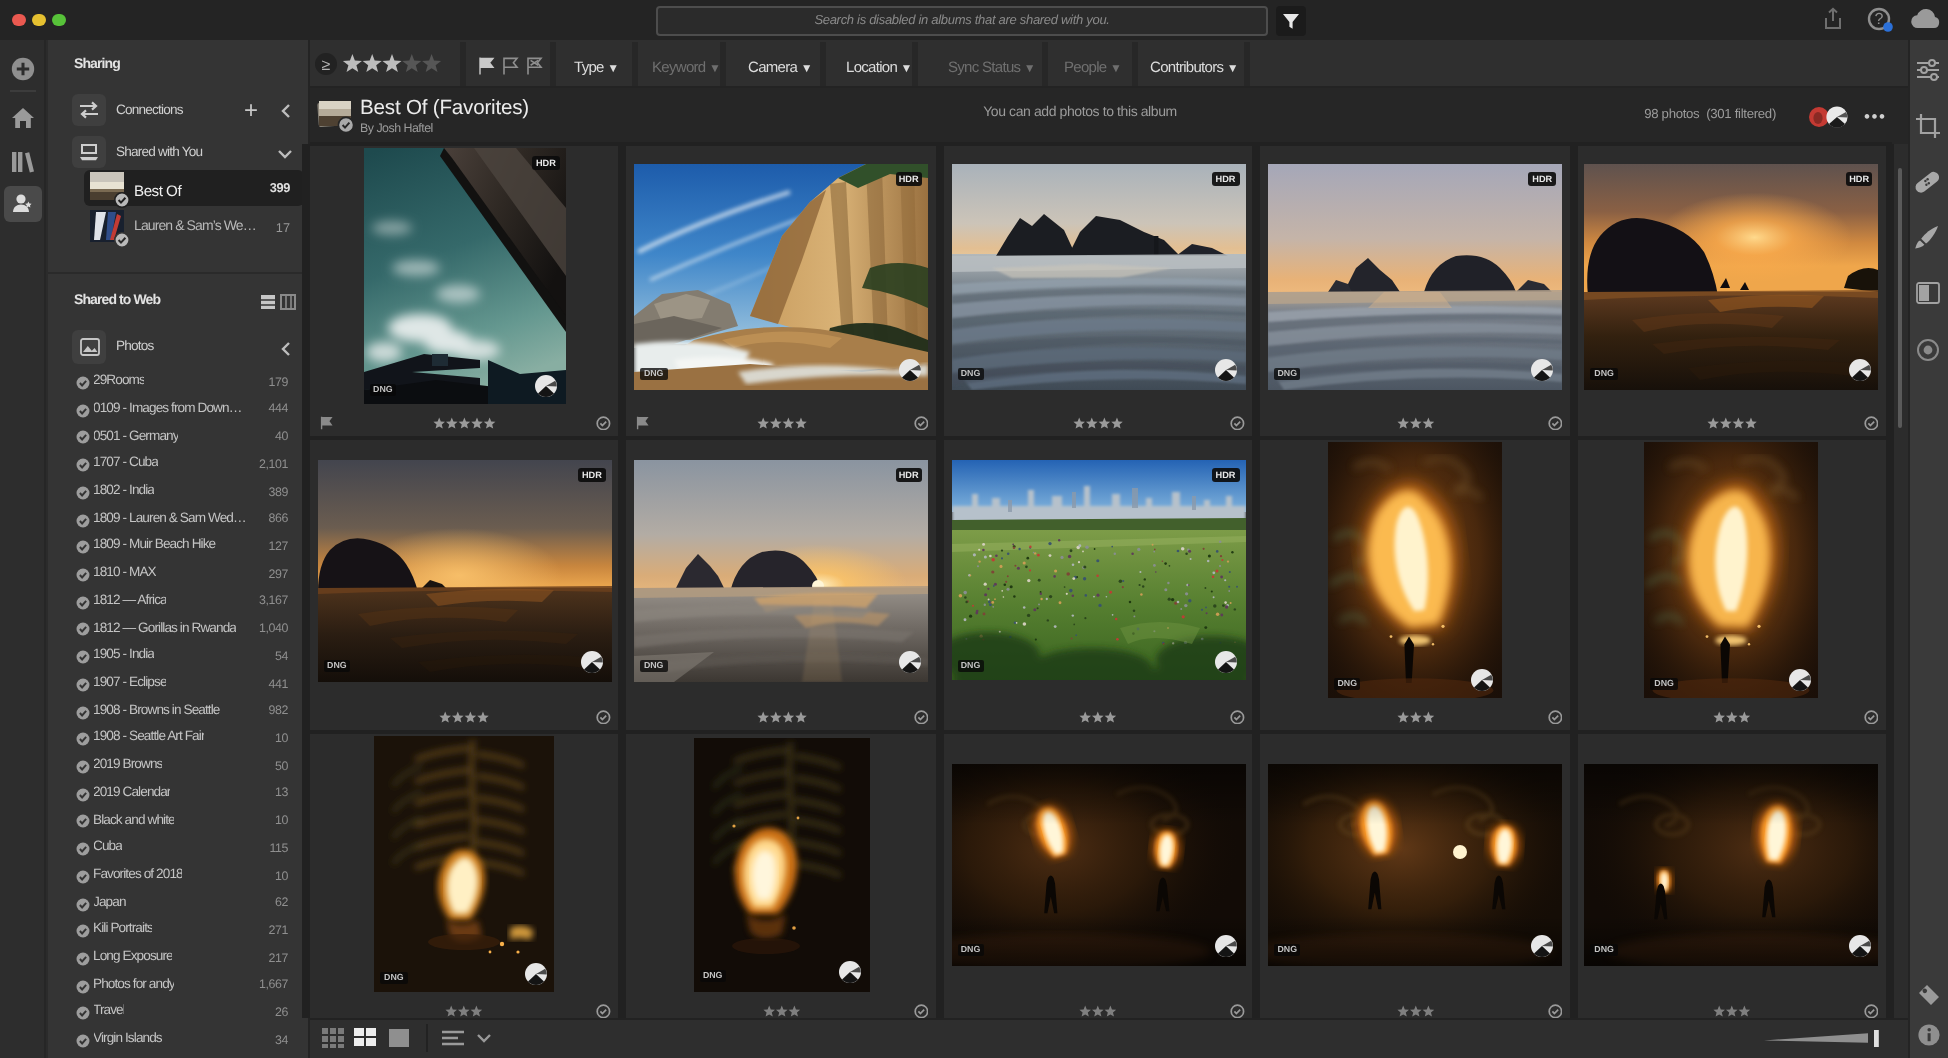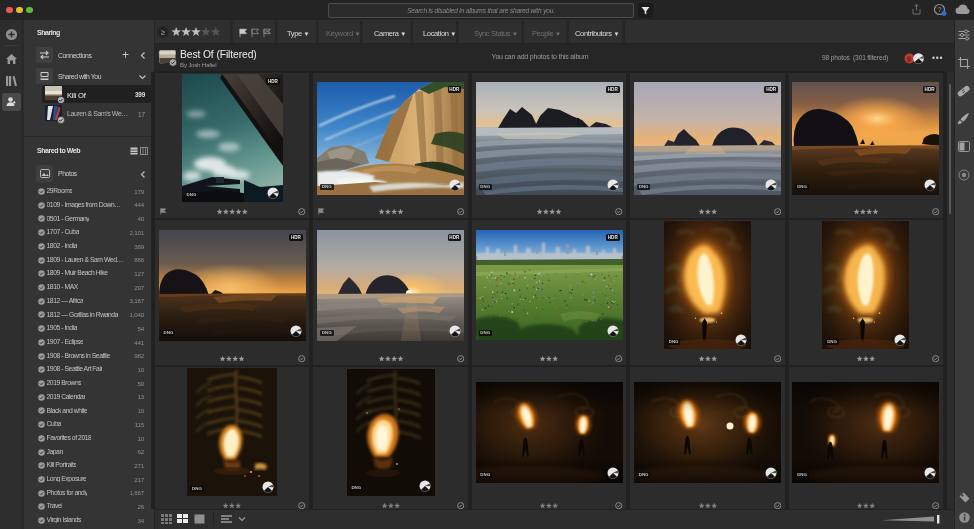--- a/index.html
+++ b/index.html
@@ -82,21 +82,21 @@
 <svg class="abs" style="left:45px;top:86px;" width="17" height="14" viewBox="0 0 17 14">
 <rect width="17" height="14" fill="#7a6a52"></rect>
       <rect y="0" width="17" height="5" fill="#c9c4ba"></rect>
       <rect y="5" width="17" height="3.5" fill="#e8e2d2"></rect>
       <rect y="10" width="17" height="4" fill="#4a3e30"></rect>
     </svg>
 <svg class="abs" style="left:57px;top:96px;" width="8" height="8" viewBox="0 0 8 8">
       <circle cx="4" cy="4" r="3.6" fill="#b9b9b9" stroke="#202020" stroke-width="0.8"></circle>
       <path d="M2.3 4l1.2 1.3 2.2-2.4" stroke="#202020" stroke-width="1" fill="none"></path>
     </svg>
-<div class="abs" style="left:67px;top:90.5px;font-size:7.6px;letter-spacing:-0.25px;color:#efefef;">Kili Of</div>
+<div class="abs" style="left:67px;top:90.5px;font-size:7.6px;letter-spacing:-0.25px;color:#efefef;">Best Of</div>
 <div class="abs" style="left:128px;top:91px;width:17px;text-align:right;font-size:6.4px;letter-spacing:-0.2px;font-weight:bold;color:#e0e0e0;">399</div>
 <svg class="abs" style="left:45px;top:105px;" width="17" height="16" viewBox="0 0 17 16">
 <rect width="17" height="16" fill="#18202e"></rect>
       <path d="M3 1l5 0-3 14H2z" fill="#dfe3ea"></path>
       <path d="M9 1h4l-2.5 14H8z" fill="#2f4d8a"></path>
       <path d="M13.5 2l2 1-3.5 12h-2z" fill="#c23b35"></path>
     </svg>
 <svg class="abs" style="left:57px;top:116px;" width="8" height="8" viewBox="0 0 8 8">
       <circle cx="4" cy="4" r="3.6" fill="#b9b9b9" stroke="#343434" stroke-width="0.8"></circle>
       <path d="M2.3 4l1.2 1.3 2.2-2.4" stroke="#2a2a2a" stroke-width="1" fill="none"></path>
@@ -312,21 +312,21 @@
 <div class="abs" style="left:532px;top:28.5px;font-size:7.5px;letter-spacing:-0.35px;color:#6f6f6f;white-space:nowrap;">People <span style="font-size:6px;letter-spacing:0;">▼</span></div>
 <div class="abs" style="left:575px;top:28.5px;font-size:7.5px;letter-spacing:-0.35px;color:#dcdcdc;white-space:nowrap;">Contributors <span style="font-size:6px;letter-spacing:0;">▼</span></div>
 <svg class="abs" style="left:158px;top:48px;" width="19" height="19" viewBox="0 0 19 19">
 <rect x="1" y="3" width="16" height="12" rx="1" fill="#8a8478" transform="rotate(-4 9 9)"></rect>
 <rect x="1.5" y="2.5" width="16" height="12.5" rx="1" fill="#b5ab99"></rect>
 <rect x="1.5" y="2.5" width="16" height="4" fill="#d8d2c4"></rect>
 <rect x="1.5" y="10" width="16" height="5" fill="#4e4132"></rect>
 <circle cx="15" cy="14.5" r="3.8" fill="#a9a9a9" stroke="#262626" stroke-width="0.8"></circle>
       <path d="M13.3 14.5l1.2 1.3 2.2-2.5" stroke="#262626" stroke-width="1" fill="none"></path>
     </svg>
-<div class="abs" style="left:180px;top:48.5px;font-size:10.3px;letter-spacing:-0.1px;color:#ececec;">Best Of (Filtered)</div>
+<div class="abs" style="left:180px;top:48.5px;font-size:10.3px;letter-spacing:-0.1px;color:#ececec;">Best Of (Favorites)</div>
 <div class="abs" style="left:180px;top:61px;font-size:6.2px;letter-spacing:-0.25px;color:#9a9a9a;">By Josh Haftel</div>
 <div class="abs" style="left:440px;top:53px;width:200px;text-align:center;font-size:7px;letter-spacing:-0.2px;color:#9b9b9b;">You can add photos to this album</div>
 <div class="abs" style="left:778px;top:54px;width:110px;text-align:right;font-size:6.6px;letter-spacing:-0.15px;color:#9b9b9b;">98 photos&nbsp;&nbsp;(301 filtered)</div>
 <svg class="abs" style="left:904px;top:53px;" width="21" height="11" viewBox="0 0 21 11">
 <circle cx="5.5" cy="5.5" r="5" fill="#c43a33"></circle>
       <ellipse cx="5" cy="6" rx="2.3" ry="3" fill="#8a2a24"></ellipse>
 <circle cx="14.5" cy="5.5" r="5.3" fill="#e9e9e9"></circle>
       <path d="M14.5 5.5L10.5 9a5.3 5.3 0 0 0 8 0z" fill="#1a1a1a"></path>
       <path d="M14.5 5.5l4.5-2.5a5.3 5.3 0 0 1 .8 2.8z" fill="#555"></path>
     </svg>

